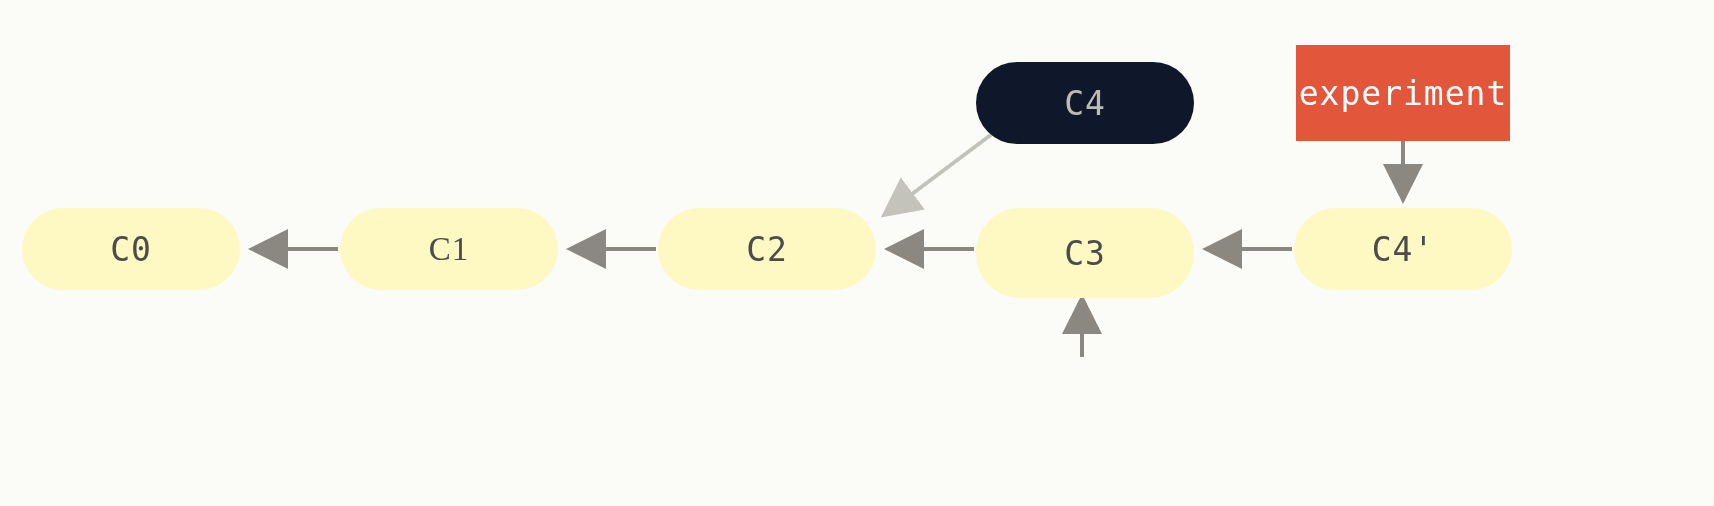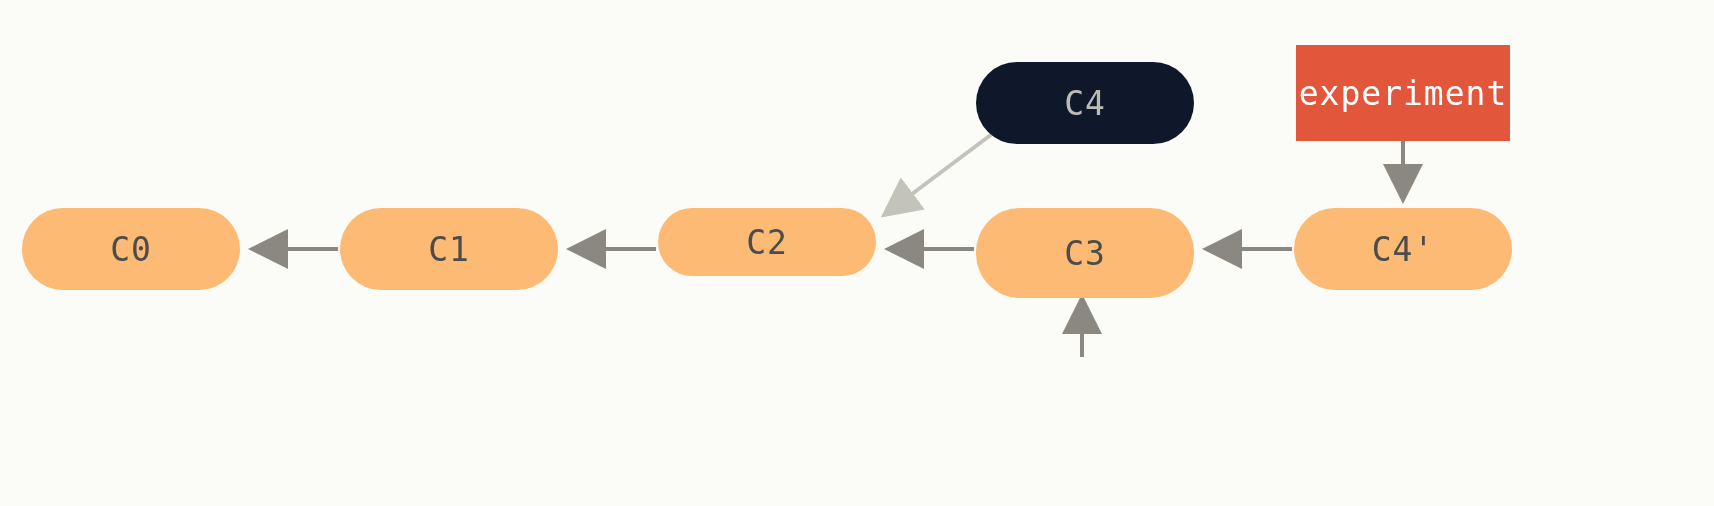--- a/index.html
+++ b/index.html
@@ -24,21 +24,21 @@
     top: 0;
     width: 1714px;
     height: 506px;
     pointer-events: none;
   }
   .commit {
     position: absolute;
     display: flex;
     align-items: center;
     justify-content: center;
-    background: #fdba74;
+    background: #fef9c3;
     border-radius: 44px;
     font-family: "DejaVu Sans Mono", monospace;
     font-size: 33px;
     letter-spacing: 1px;
     color: #4c4c4c;
     box-sizing: border-box;
   }
   .commit.faded {
     background: #0f172a;
     color: #bcbcb4;
@@ -83,25 +83,25 @@
 
     <line x1="1403" y1="141" x2="1403" y2="200" stroke="#8a8880" stroke-width="4" marker-end="url(#ah)"></line>
 
     <line x1="1082" y1="357" x2="1082" y2="298" stroke="#8a8880" stroke-width="4" marker-end="url(#ah)"></line>
   </svg>
 
   <div class="commit" style="left:22px;top:208px;width:218px;height:82px;">
     <span>C0</span>
   </div>
 
-  <div class="commit" style="left:340px;top:208px;width:218px;height:82px;">
+  <div class="commit" style="left:340px;top:208px;width:218px;height:82px;font-family:Liberation Serif, serif;">
     <span>C1</span>
   </div>
 
-  <div class="commit" style="left:658px;top:208px;width:218px;height:68px;">
+  <div class="commit" style="left:658px;top:208px;width:218px;height:82px;">
     <span>C2</span>
   </div>
 
   <div class="commit" style="left:976px;top:208px;width:218px;height:90px;">
     <span>C3</span>
   </div>
 
   <div class="commit" style="left:1294px;top:208px;width:218px;height:82px;">
     <span>C4'</span>
   </div>

